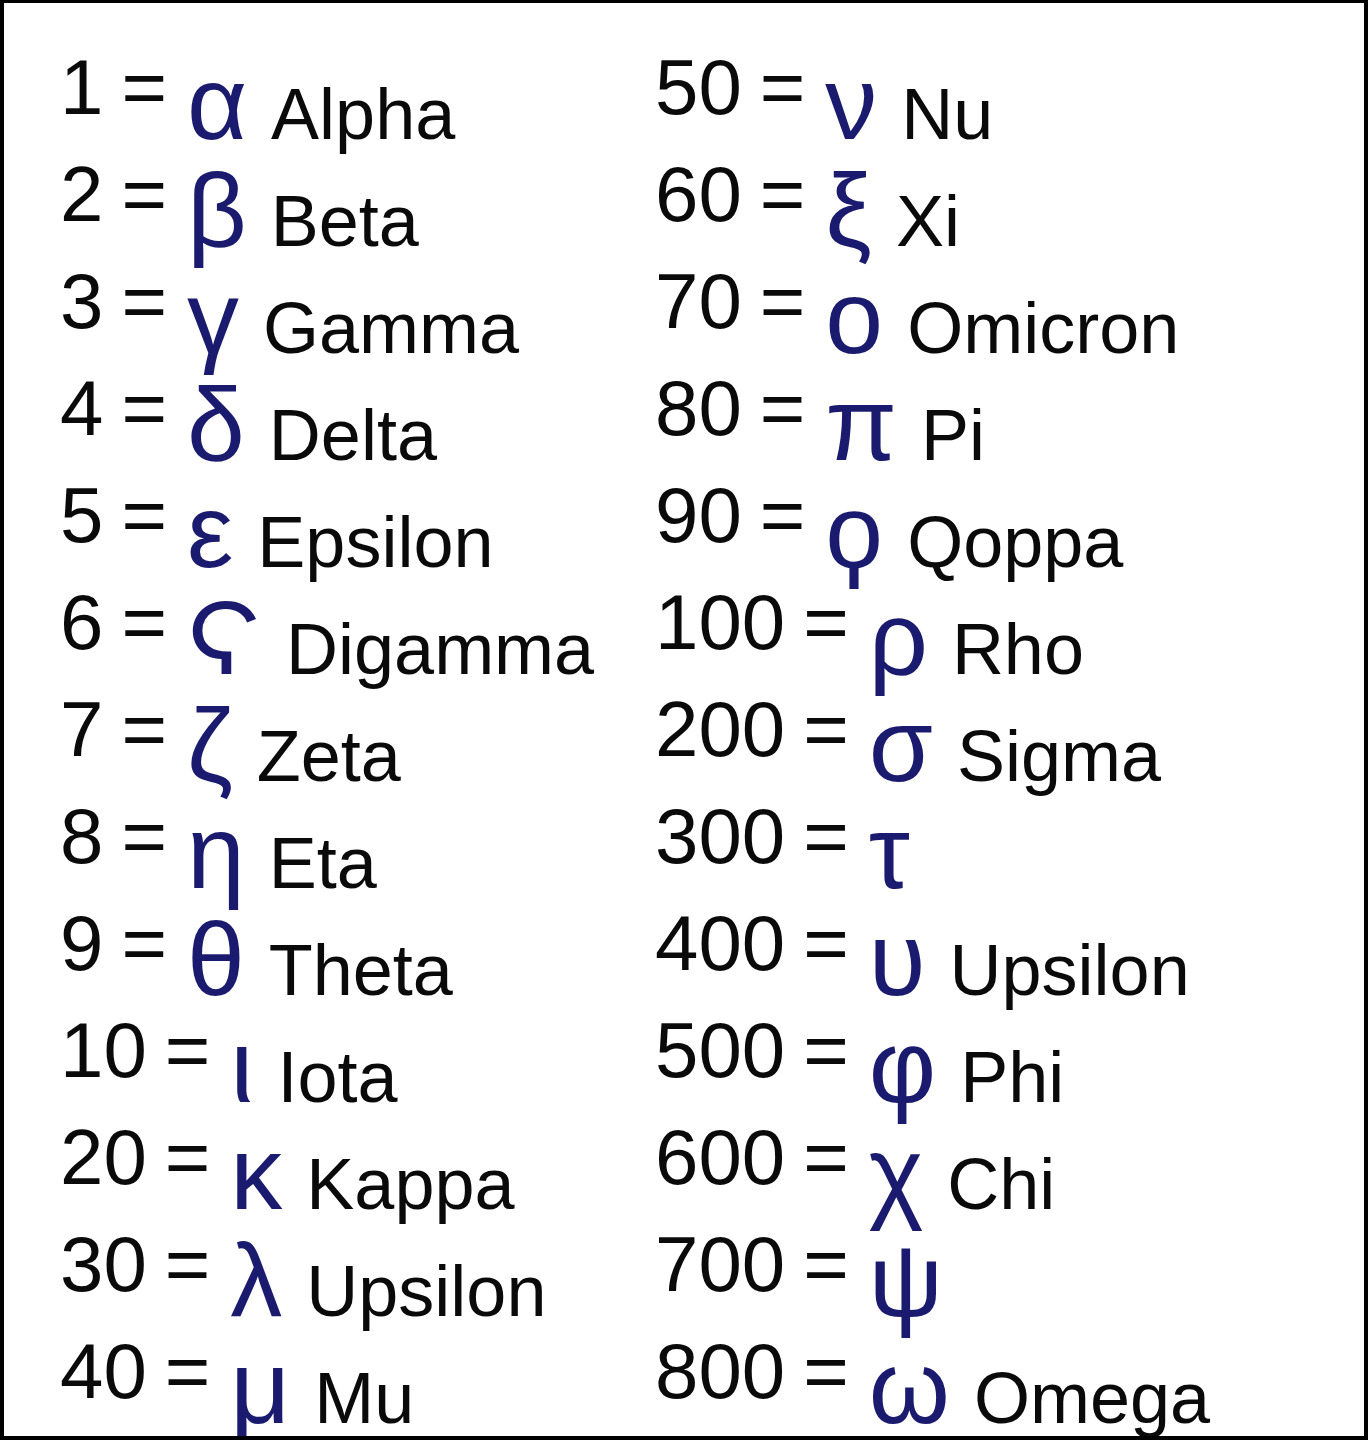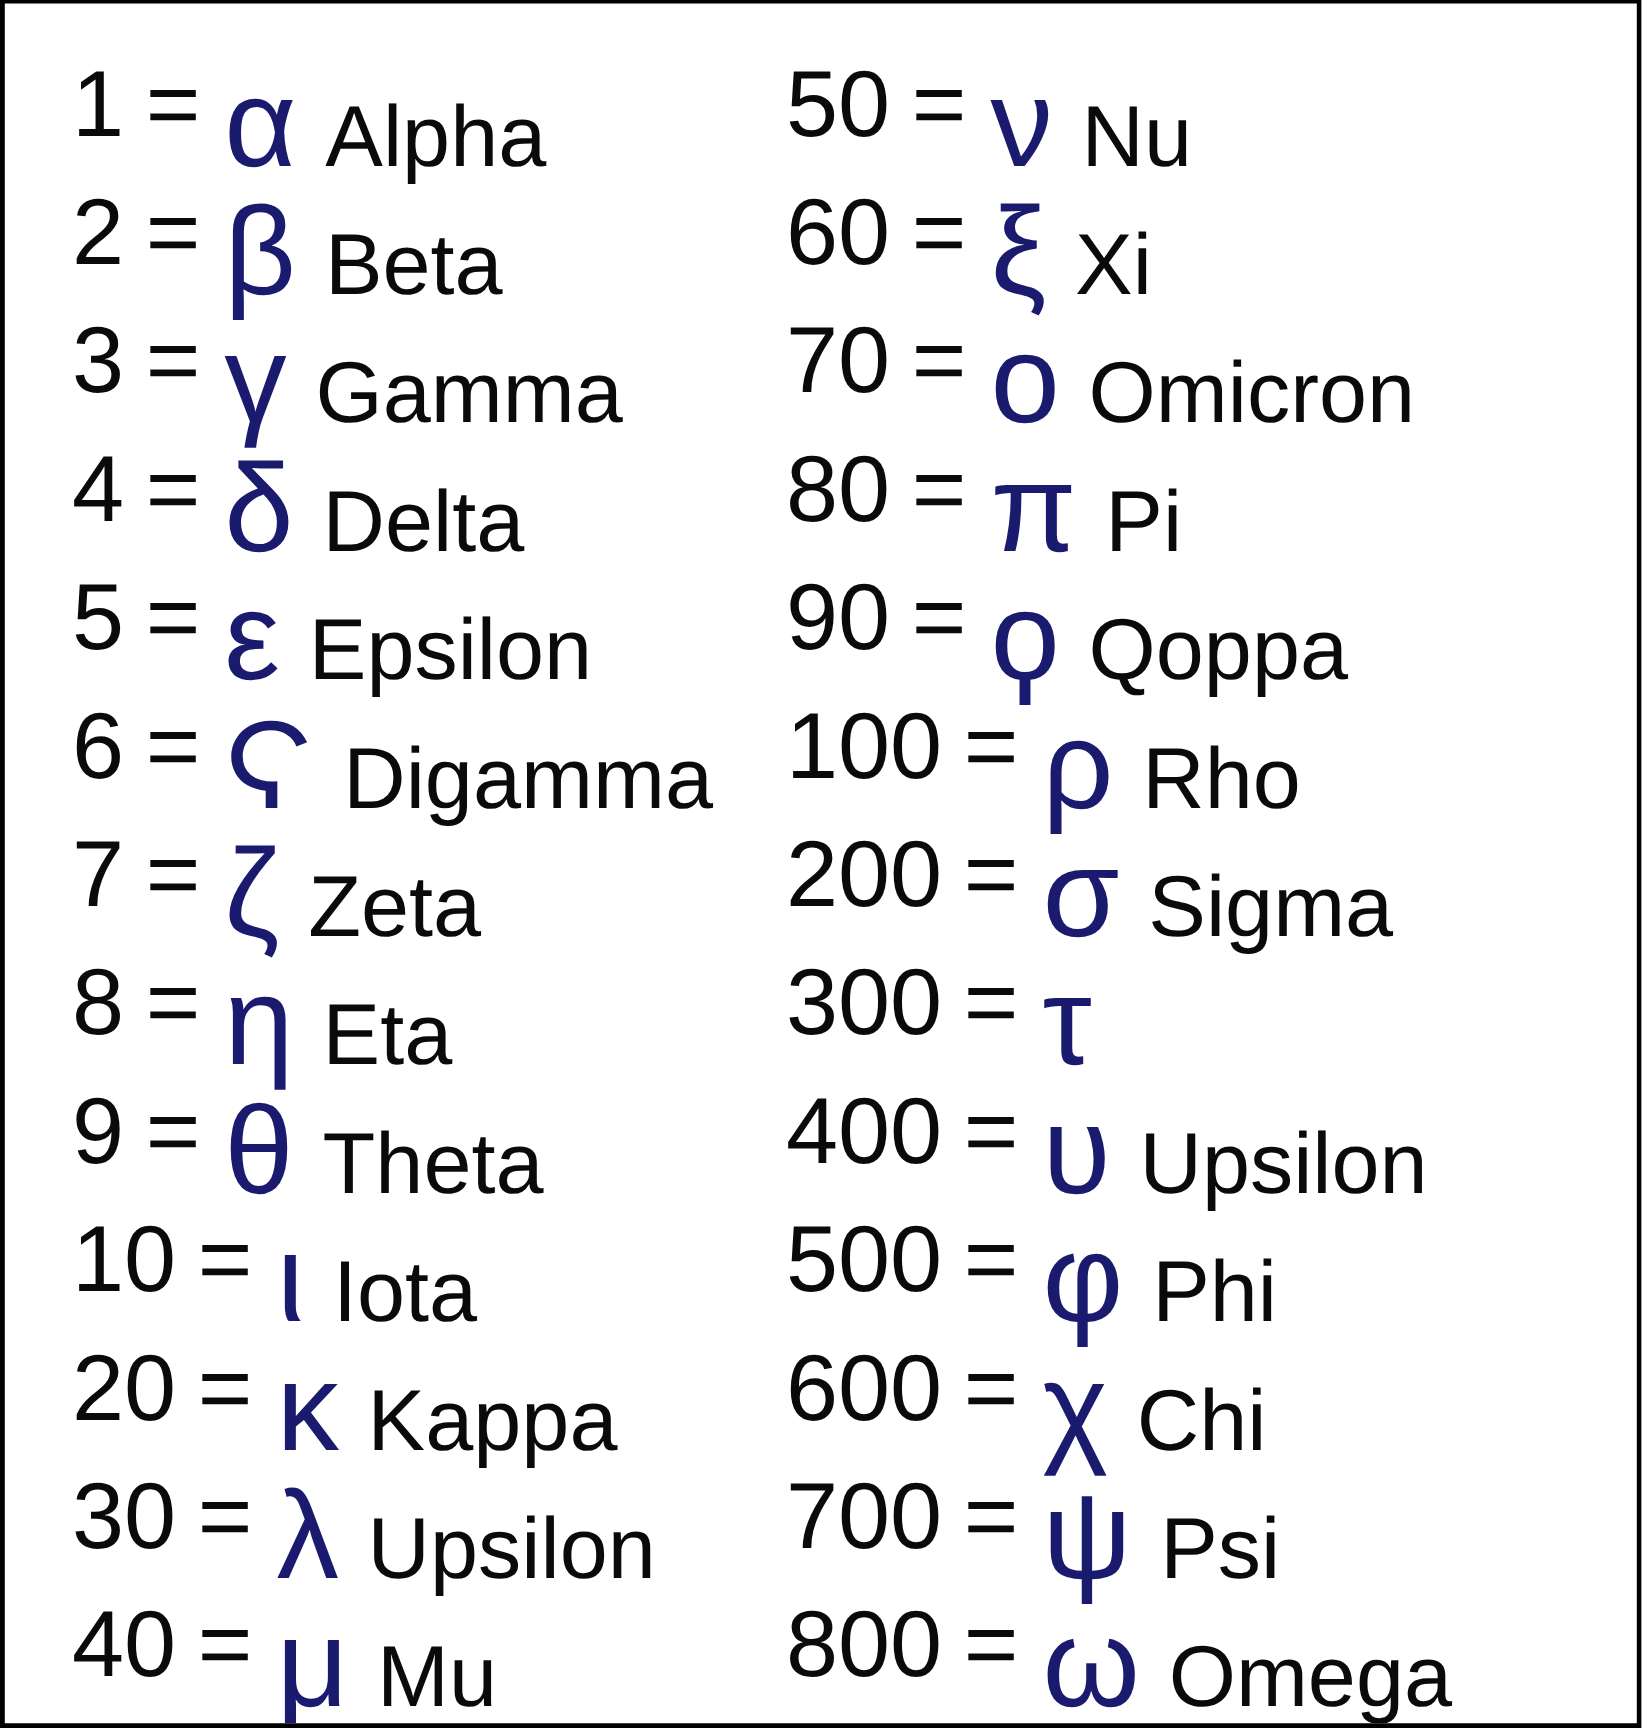--- a/index.html
+++ b/index.html
@@ -267,21 +267,20 @@
     <span class="letter">χ</span>
     <span class="name">Chi</span>
   </div>
 
   <div class="row">
     <span class="numwrap">
       <span>700</span>
       <span class="eq">=</span>
     </span>
     <span class="letter">ψ</span>
-    <span class="name">Psi</span>
   </div>
 
   <div class="row">
     <span class="numwrap">
       <span>800</span>
       <span class="eq">=</span>
     </span>
     <span class="letter">ω</span>
     <span class="name">Omega</span>
   </div>

